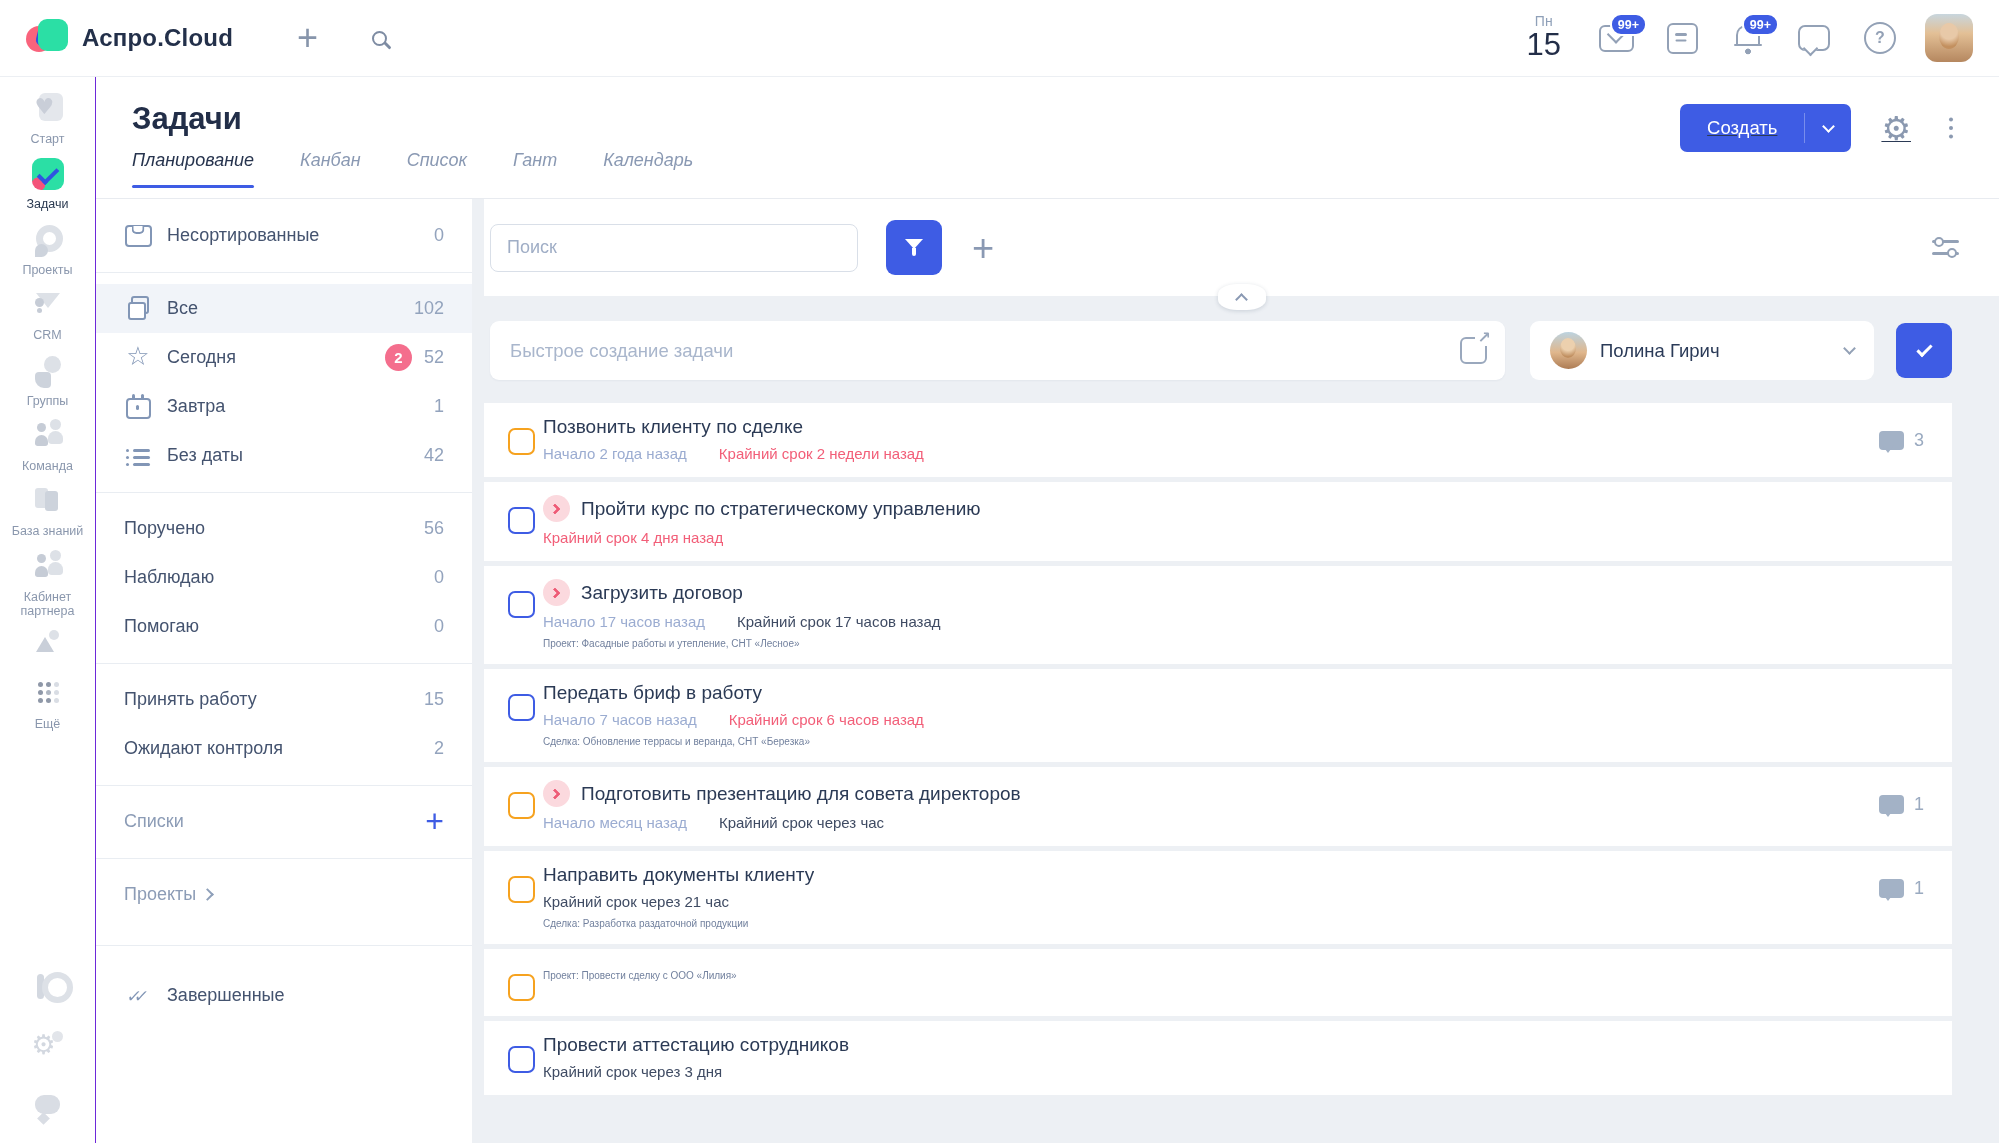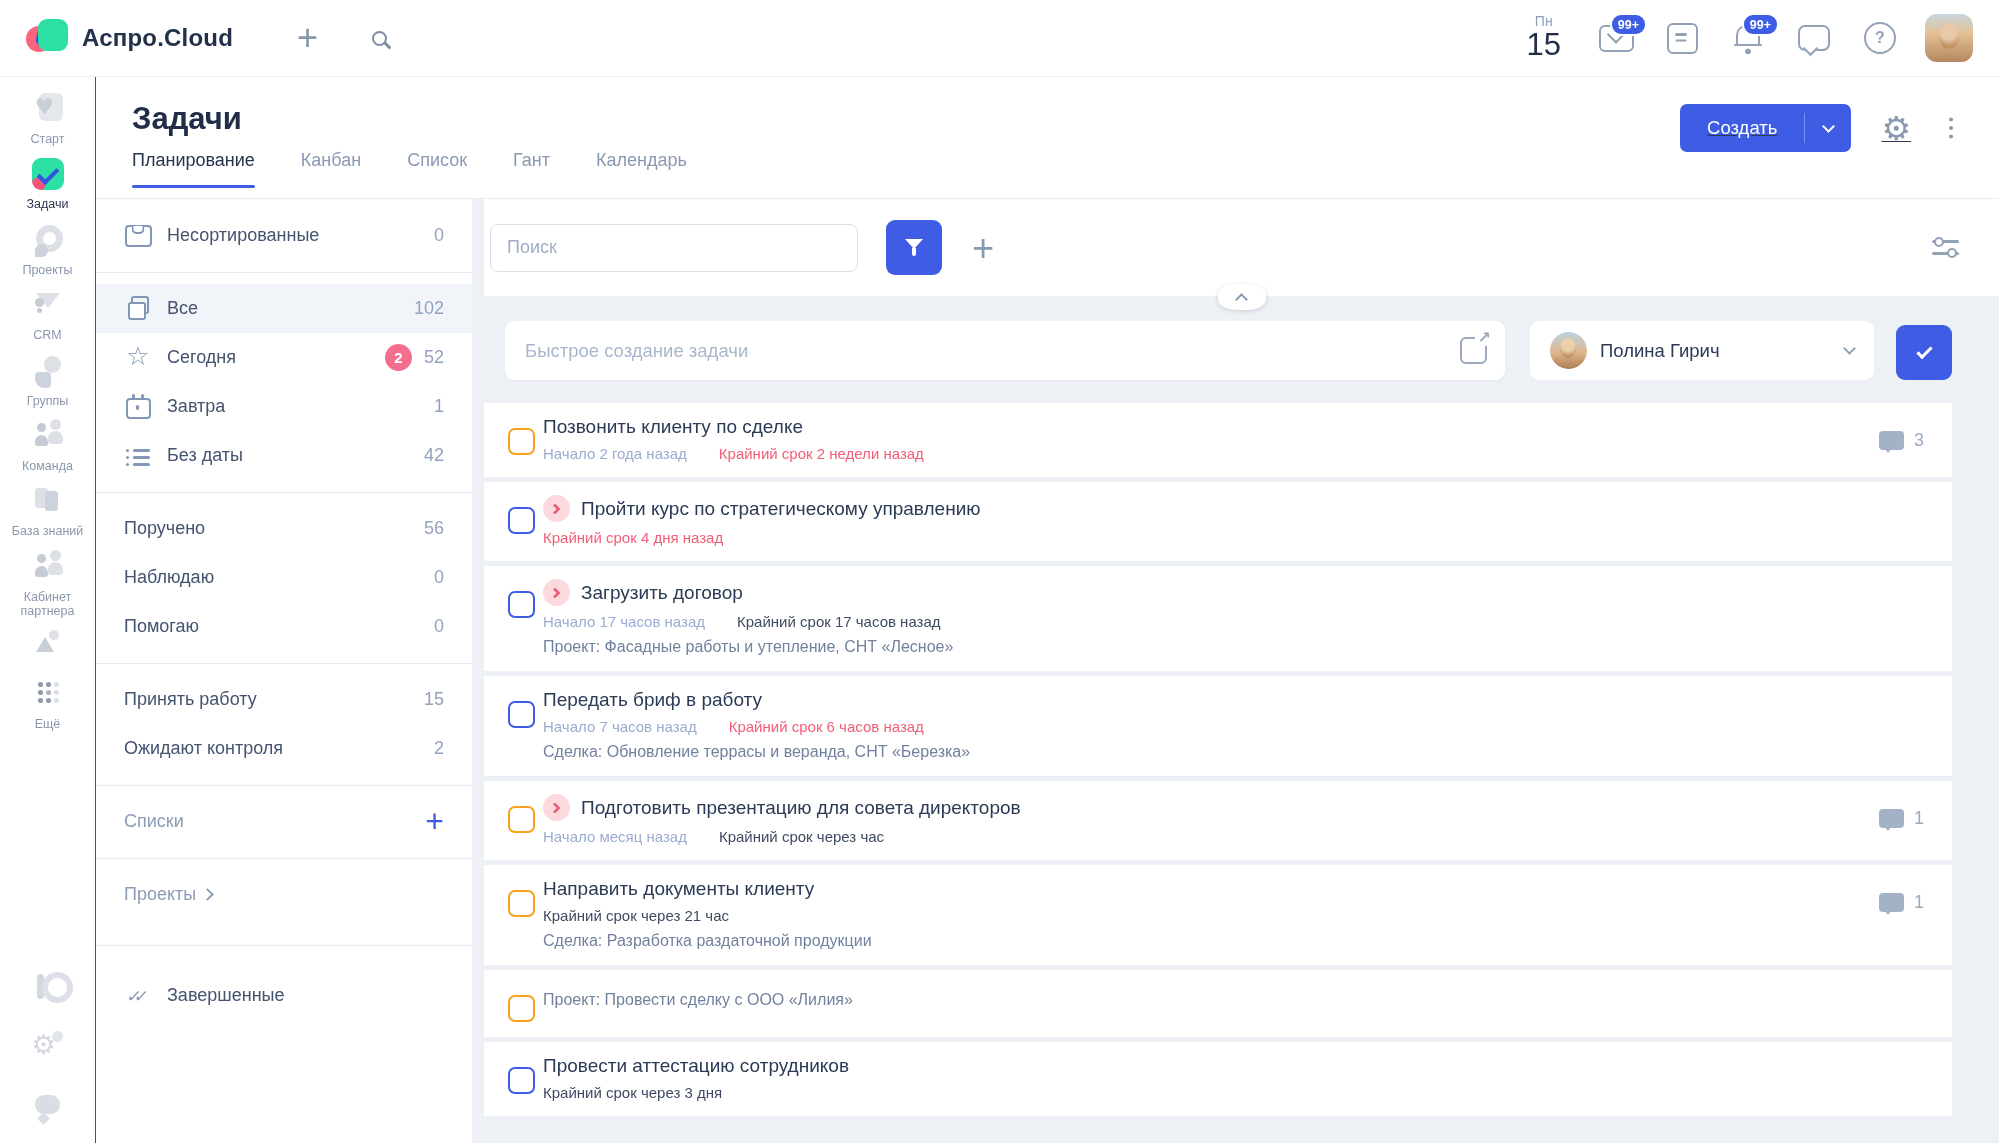--- a/index.html
+++ b/index.html
@@ -95,21 +95,21 @@
   [data-icon="gearb"]::before { content:'⚙'; font-family:"DejaVu Sans",sans-serif; font-size:27px; color:#d3d8e0; position:absolute; left:4px; top:-2px; }
   [data-icon="gearb"]::after { content:''; position:absolute; right:5px; top:0; width:11px; height:11px; border-radius:50%; background:#e2e5ea; }
   [data-icon="chatb"]::before { content:''; position:absolute; left:7px; top:4px; width:25px; height:19px; border-radius:9px; background:#d9dde4; }
   [data-icon="chatb"]::after { content:''; position:absolute; left:11px; bottom:4px; width:9px; height:9px; background:#d9dde4; transform:rotate(45deg); }
 
   
   .main { flex:1; display:flex; flex-direction:column; min-width:0; }
   .page-head { background:#fff; border-bottom:1px solid #e8ebf0; padding:24px 36px 0 36px; height:122px; position:relative; }
   .page-title { margin:0; font-size:31px; font-weight:700; color:#222e48; }
   .tabs { display:flex; gap:46px; margin-top:13px; }
-  .tab { font-size:18px; color:#8a99b3; padding-bottom:16px; position:relative; cursor:pointer; white-space:nowrap; }
+  .tab { font-size:18px; color:#8a99b3; padding-bottom:16px; position:relative; cursor:pointer; white-space:nowrap;font-style:italic; }
   .tab.active { color:#27344e; font-weight:500; }
   .tab.active::after { content:''; position:absolute; left:0; right:0; bottom:-1px; height:3.5px; background:#3e5ce4; border-radius:2px; }
   .head-actions { position:absolute; right:38px; top:27px; display:flex; align-items:center; gap:30px;text-decoration:underline; }
   .create-btn { height:48px; background:#3e5ce4; border-radius:7px; display:flex; align-items:center; cursor:pointer;
     color:#fff; overflow:hidden; }
   .cb-label { font-size:18.5px; padding:0 27px; }
   .cb-div { width:1px; height:30px; background:rgba(255,255,255,.3); }
   .cb-chev { width:46px; height:100%; display:flex; align-items:center; justify-content:center; }
   .chev-d { width:9px; height:9px; border-right:2.5px solid #fff; border-bottom:2.5px solid #fff; transform:rotate(45deg); margin-top:-4px; display:block; }
   .chev-d.gray { border-color:#93a1b6; }
@@ -170,21 +170,21 @@
   .sliders { margin-left:auto; margin-right:40px; cursor:pointer; display:flex; flex-direction:column; gap:9px; padding:6px 0; }
   .sl-row { position:relative; width:27px; height:2.6px; background:#93a1b6; border-radius:2px; display:block; }
   .knob { position:absolute; top:-3.6px; width:10px; height:10px; border:2.6px solid #93a1b6; border-radius:50%; background:#fff; display:block; }
   .sl-row.r1 .knob { left:2px; }
   .sl-row.r2 .knob { right:2px; }
 
   .quick-zone { position:relative; padding:25px 47px 0 6px; flex-shrink:0; }
   .pill { position:absolute; top:-12px; left:50%; transform:translateX(-50%); width:48px; height:26px; background:#fff;
     border-radius:40%; box-shadow:0 1px 4px rgba(40,60,90,.18); display:flex; align-items:center; justify-content:center; cursor:pointer; }
   .chev-u { width:9px; height:9px; border-top:2.5px solid #8a99b3; border-left:2.5px solid #8a99b3; transform:rotate(45deg); margin-top:4px; display:block; }
-  .quick-row { display:flex; align-items:flex-end;margin-left:15px; }
+  .quick-row { display:flex; align-items:center; }
   .quick-input-wrap { flex:1; height:59px; background:#fff; border-radius:9px; display:flex; align-items:center;
     padding:0 18px; box-shadow:0 1px 2px rgba(40,60,90,.05); }
   .quick-input { flex:1; border:none; outline:none; font-size:18.5px; font-family:inherit; color:#2b3a55; background:transparent; }
   .quick-input::placeholder { color:#a9b6cc; }
   .extlink { width:27px; height:27px; border:2.5px solid #9aa8bd; border-radius:6px; position:relative; cursor:pointer; flex-shrink:0; display:block; }
   .extlink::after { content:'↗'; font-family:"DejaVu Sans",sans-serif; position:absolute; top:-9px; right:-6px; font-size:16px;
     font-weight:700; color:#9aa8bd; background:#fff; padding:0 0 0 3px; line-height:1; }
   .assignee { width:344px; height:59px; background:#fff; border-radius:9px; margin-left:25px; display:flex; align-items:center;
     padding:0 20px; cursor:pointer; flex-shrink:0; }
   .avatar-c { width:37px; height:37px; border-radius:50%; flex-shrink:0; display:block; overflow:hidden;
@@ -204,21 +204,21 @@
   .task-body { margin-left:8px; flex:1; min-width:0; }
   .task-title-row { display:flex; align-items:center; gap:11px; }
   .prio { width:27px; height:27px; border-radius:50%; background:#fbd9de; display:flex; align-items:center; justify-content:center; flex-shrink:0; }
   .prio-chev { width:8px; height:8px; border-top:3.4px solid #ee5b76; border-right:3.4px solid #ee5b76; transform:rotate(45deg);
     margin-left:-4px; border-radius:1px; display:block; }
   .task-title { font-size:19px; color:#2b3a55; font-weight:500; white-space:nowrap; overflow:hidden; text-overflow:ellipsis; }
   .task-meta { margin-top:7px; font-size:15px; display:flex; gap:32px; }
   .m-start { color:#9bacd1; }
   .m-due.red { color:#f25e78; }
   .m-due.dark { color:#3f4b63; }
-  .task-sub { margin-top:8px; font-size:16px; color:#72819e; }
+  .task-sub { margin-top:8px; font-size:10px; color:#72819e; }
   .task-comments { display:flex; align-items:center; gap:10px; color:#9aaac0; font-size:18px; margin-top:14px; margin-left:24px; cursor:pointer; }
   .cmt-icon { width:25px; height:19px; background:#a3b2c6; border-radius:4px; position:relative; display:block; }
   .cmt-icon::after { content:''; position:absolute; left:3px; bottom:-9px; border:6px solid transparent; border-top:8px solid #a3b2c6; }
 </style>
 </head>
 <body>
 
 <header class="topbar">
   <div class="logo">
     <span class="logo-mark">

